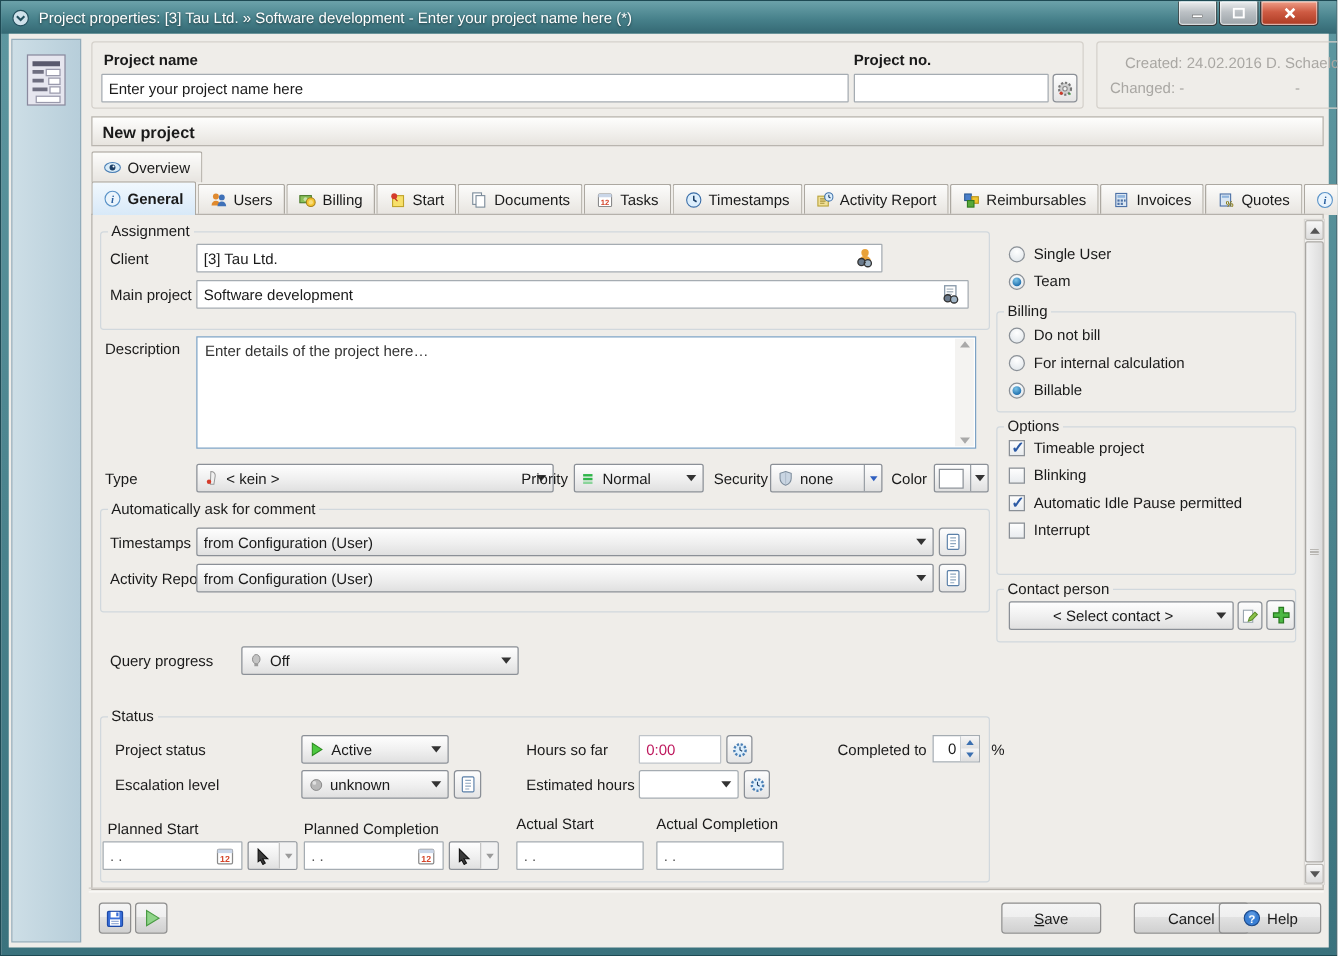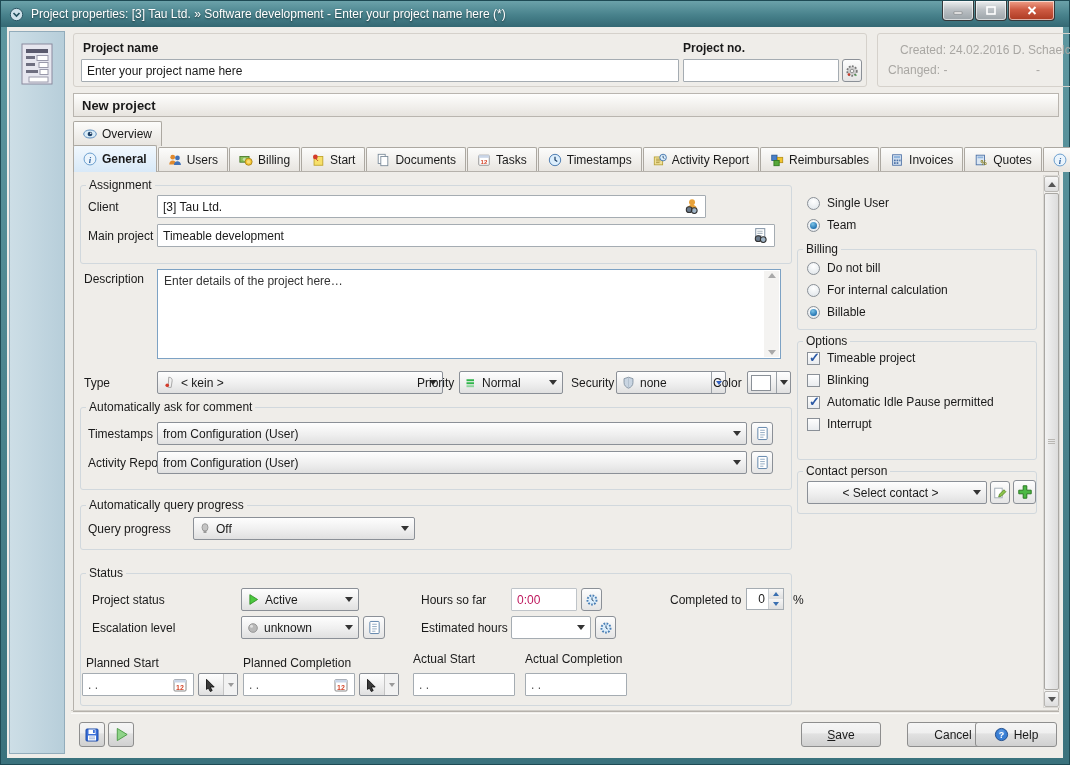--- a/index.html
+++ b/index.html
@@ -320,21 +320,21 @@
                 <circle cx="8.5" cy="4" r="2.8" fill="#E8A23A"></circle>
                 <path d="M4 11c0-3.2 2-4.6 4.5-4.6S13 7.8 13 11z" fill="#E8A23A"></path>
                 <circle cx="5.8" cy="11" r="2.7" fill="#6A7A8C" stroke="#333"></circle>
                 <circle cx="10.6" cy="11.8" r="2.7" fill="#9FB4C6" stroke="#333"></circle>
                 <path d="M8.2 11.2l.8.4" stroke="#333"></path>
               </svg>
           </span>
         </div>
         <span class="lbl" style="left:14px;top:57px">Main project</span>
         <div class="tb" style="left:83px;top:52px;width:618px">
-          <span>Timeable development</span>
+          <span>Software development</span>
           <span class="icon" style="margin-left:auto">
             <svg width="17" height="17" viewBox="0 0 16 16">
                 <rect x="3.5" y="1.5" width="8.5" height="10.5" fill="#fff" stroke="#8A9AAA"></rect>
                 <path d="M5 4h5M5 6h5M5 8h4" stroke="#AAB6C0"></path>
                 <circle cx="5.8" cy="11" r="2.7" fill="#6A7A8C" stroke="#333"></circle>
                 <circle cx="10.6" cy="11.8" r="2.7" fill="#9FB4C6" stroke="#333"></circle>
               </svg>
           </span>
         </div>
 
@@ -364,21 +364,21 @@
               <svg width="12" height="12" viewBox="0 0 16 16">
                 <rect x="2" y="3" width="10" height="2.6" fill="#2FB54A"></rect>
                 <rect x="2" y="7" width="10" height="2.6" fill="#2FB54A"></rect>
                 <rect x="2" y="11" width="10" height="2.6" fill="#8AD49A"></rect>
               </svg>
             </span>
           <span>Normal</span>
           <span class="dd"></span>
         </div>
         <span class="lbl" style="left:497px;top:204px">Security</span>
-        <div class="combo" style="left:542px;top:199px;width:110px;padding-right:0">
+        <div class="combo" style="left:542px;top:199px;width:90px;padding-right:0">
           <span class="icon">
               <svg width="13" height="13" viewBox="0 0 16 16">
                 <path d="M8 1.5l5.5 1.8v4.8c0 3.6-2.5 5.8-5.5 6.9-3-1.1-5.5-3.3-5.5-6.9V3.3z" fill="#C9D5E2" stroke="#7A8A9A"></path>
                 <path d="M8 2.5v11" stroke="#AEBCCA"></path>
               </svg>
             </span>
           <span>none</span>
           <span style="margin-left:auto;align-self:stretch;display:flex;align-items:center;justify-content:center;width:13px;border-left:1px solid #9AA0A6">
             <span style="width:0;height:0;border-left:3.5px solid transparent;border-right:3.5px solid transparent;border-top:4.5px solid #2F5FC0"></span>
           </span>
@@ -414,23 +414,20 @@
         </div>
         <div class="sq-btn" style="left:677px;top:279px">
           <span class="icon">
               <svg width="13" height="15" viewBox="0 0 14 16">
                 <rect x="2" y="1.5" width="10" height="13" rx="1" fill="#fff" stroke="#5A7FA8"></rect>
                 <path d="M4.5 4.5h5M4.5 7h5M4.5 9.5h5M4.5 12h3.5" stroke="#8FA8C0"></path>
               </svg>
             </span>
         </div>
 
-        <fieldset class="gb" style="left:6px;top:326px;width:712px;height:52px">
-          <legend>Automatically query progress</legend>
-        </fieldset>
         <span class="lbl" style="left:14px;top:350px">Query progress</span>
         <div class="combo" style="left:119px;top:345px;width:222px">
           <span class="icon">
               <svg width="12" height="13" viewBox="0 0 16 16">
                 <ellipse cx="8" cy="6.5" rx="4" ry="5" fill="#C4C4C4" stroke="#8A8A8A"></ellipse>
                 <rect x="6" y="11.2" width="4" height="2.8" fill="#9A9A9A"></rect>
               </svg>
             </span>
           <span>Off</span>
           <span class="dd"></span>

